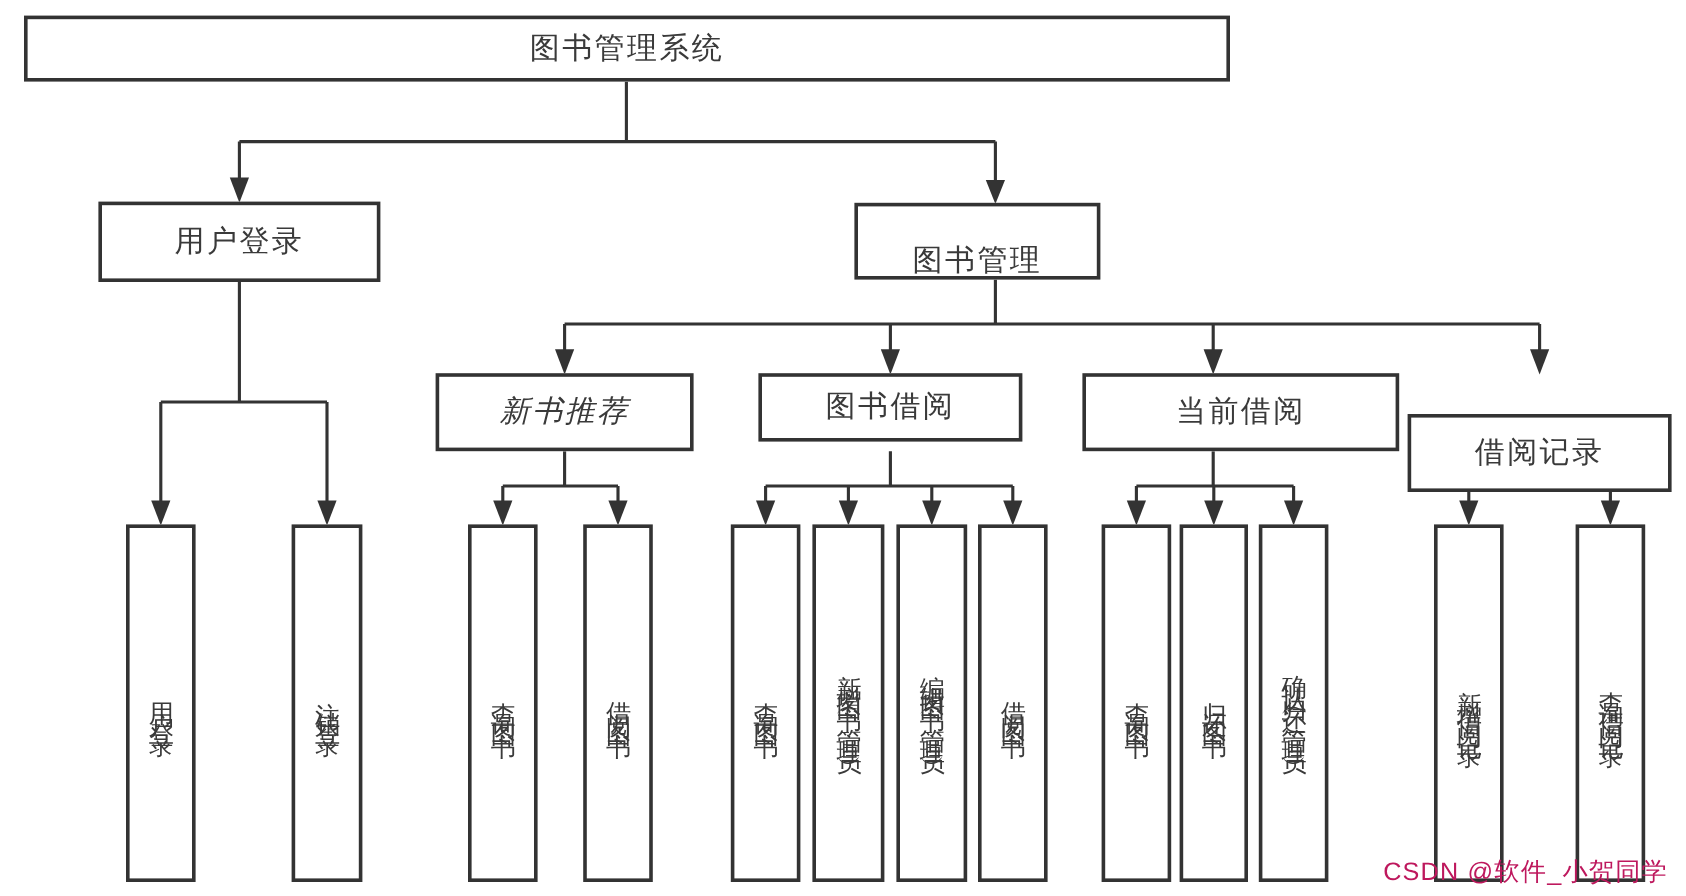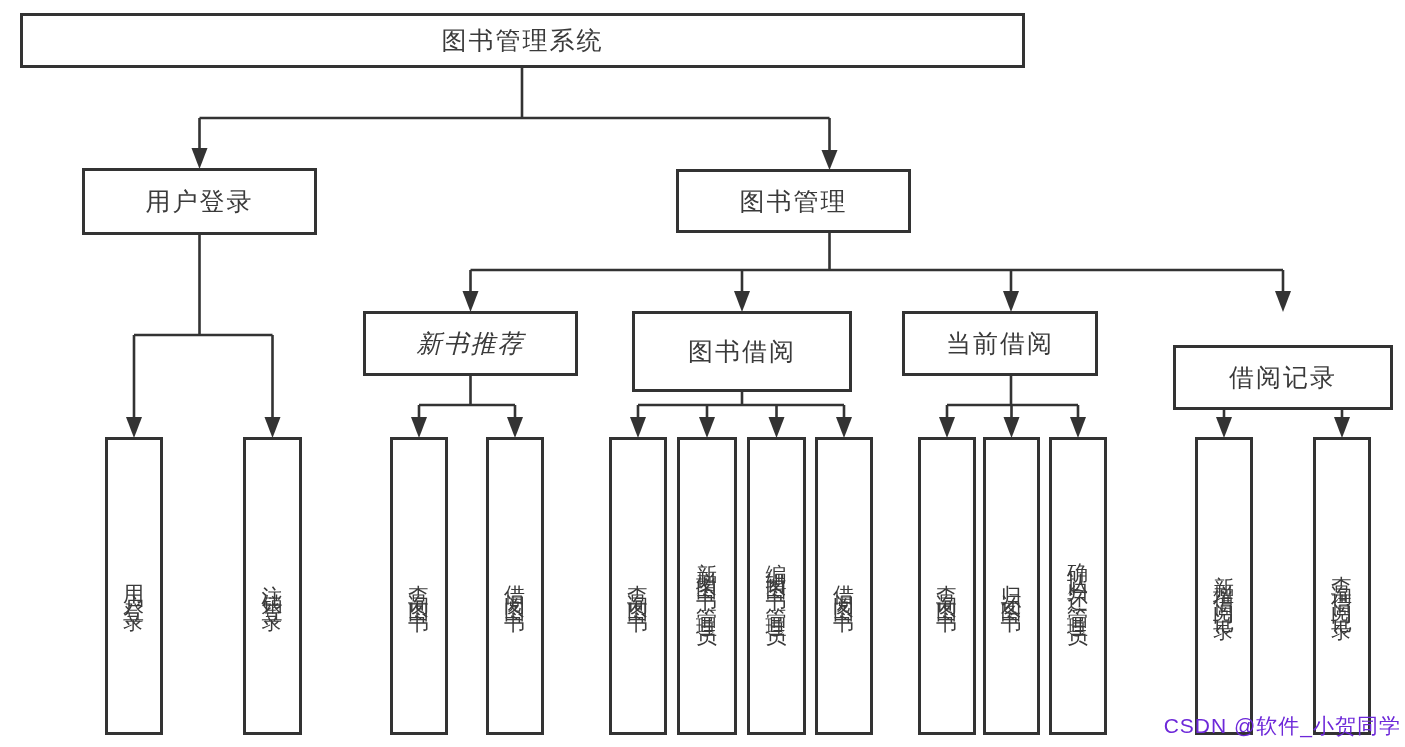--- a/index.html
+++ b/index.html
@@ -41,45 +41,45 @@
   .node.v .lbl {
     writing-mode: vertical-rl;
     font-size: 21px;
     letter-spacing: 9px;
     line-height: 1;
     white-space: nowrap;
   }
   
   .n-root     { left: 20px;  top: 13px;  width: 1005px; height: 55px; }
   .n-login    { left: 82px;  top: 168px; width: 235px;  height: 67px; }
-  .n-mgmt     { left: 676px; top: 169px; width: 235px;  height: 64px; }
+  .n-mgmt     { left: 712px; top: 169px; width: 205px;  height: 64px; align-items: flex-end; }
   .n-new      { left: 363px; top: 311px; width: 215px;  height: 65px; font-style: italic; }
-  .n-borrow   { left: 632px; top: 311px; width: 220px;  height: 81px; }
-  .n-current  { left: 902px; top: 311px; width: 196px;  height: 65px; }
+  .n-borrow   { left: 632px; top: 311px; width: 220px;  height: 57px; }
+  .n-current  { left: 902px; top: 311px; width: 264px;  height: 65px; }
   .n-records  { left: 1173px;top: 311px; width: 220px;  height: 65px; margin-top: 34px; }
   .leaf       { top: 437px;  height: 298px; }
   .n-l-login1 { left: 105px;  width: 58px; }
   .n-l-login2 { left: 243px;  width: 59px; }
   .n-l-new1   { left: 390px;  width: 58px; }
   .n-l-new2   { left: 486px;  width: 58px; }
   .n-l-bor1   { left: 609px;  width: 58px; }
   .n-l-bor2   { left: 677px;  width: 60px; }
   .n-l-bor3   { left: 747px;  width: 59px; }
   .n-l-bor4   { left: 815px;  width: 58px; }
   .n-l-cur1   { left: 918px;  width: 58px; }
   .n-l-cur2   { left: 983px;  width: 57px; }
   .n-l-cur3   { left: 1049px; width: 58px; }
   .n-l-rec1   { left: 1195px; width: 58px; }
   .n-l-rec2   { left: 1313px; width: 58px; }
   .watermark {
     position: absolute;
-    right: 4px;
+    right: 15px;
     top: 712px;
     font-size: 21px;
-    color: #6d28d9;
+    color: #be185d;
     letter-spacing: 1px;
     white-space: nowrap;
     z-index: 5;
   }
 </style>
 </head>
 <body>
 
 <div class="stage">
 

